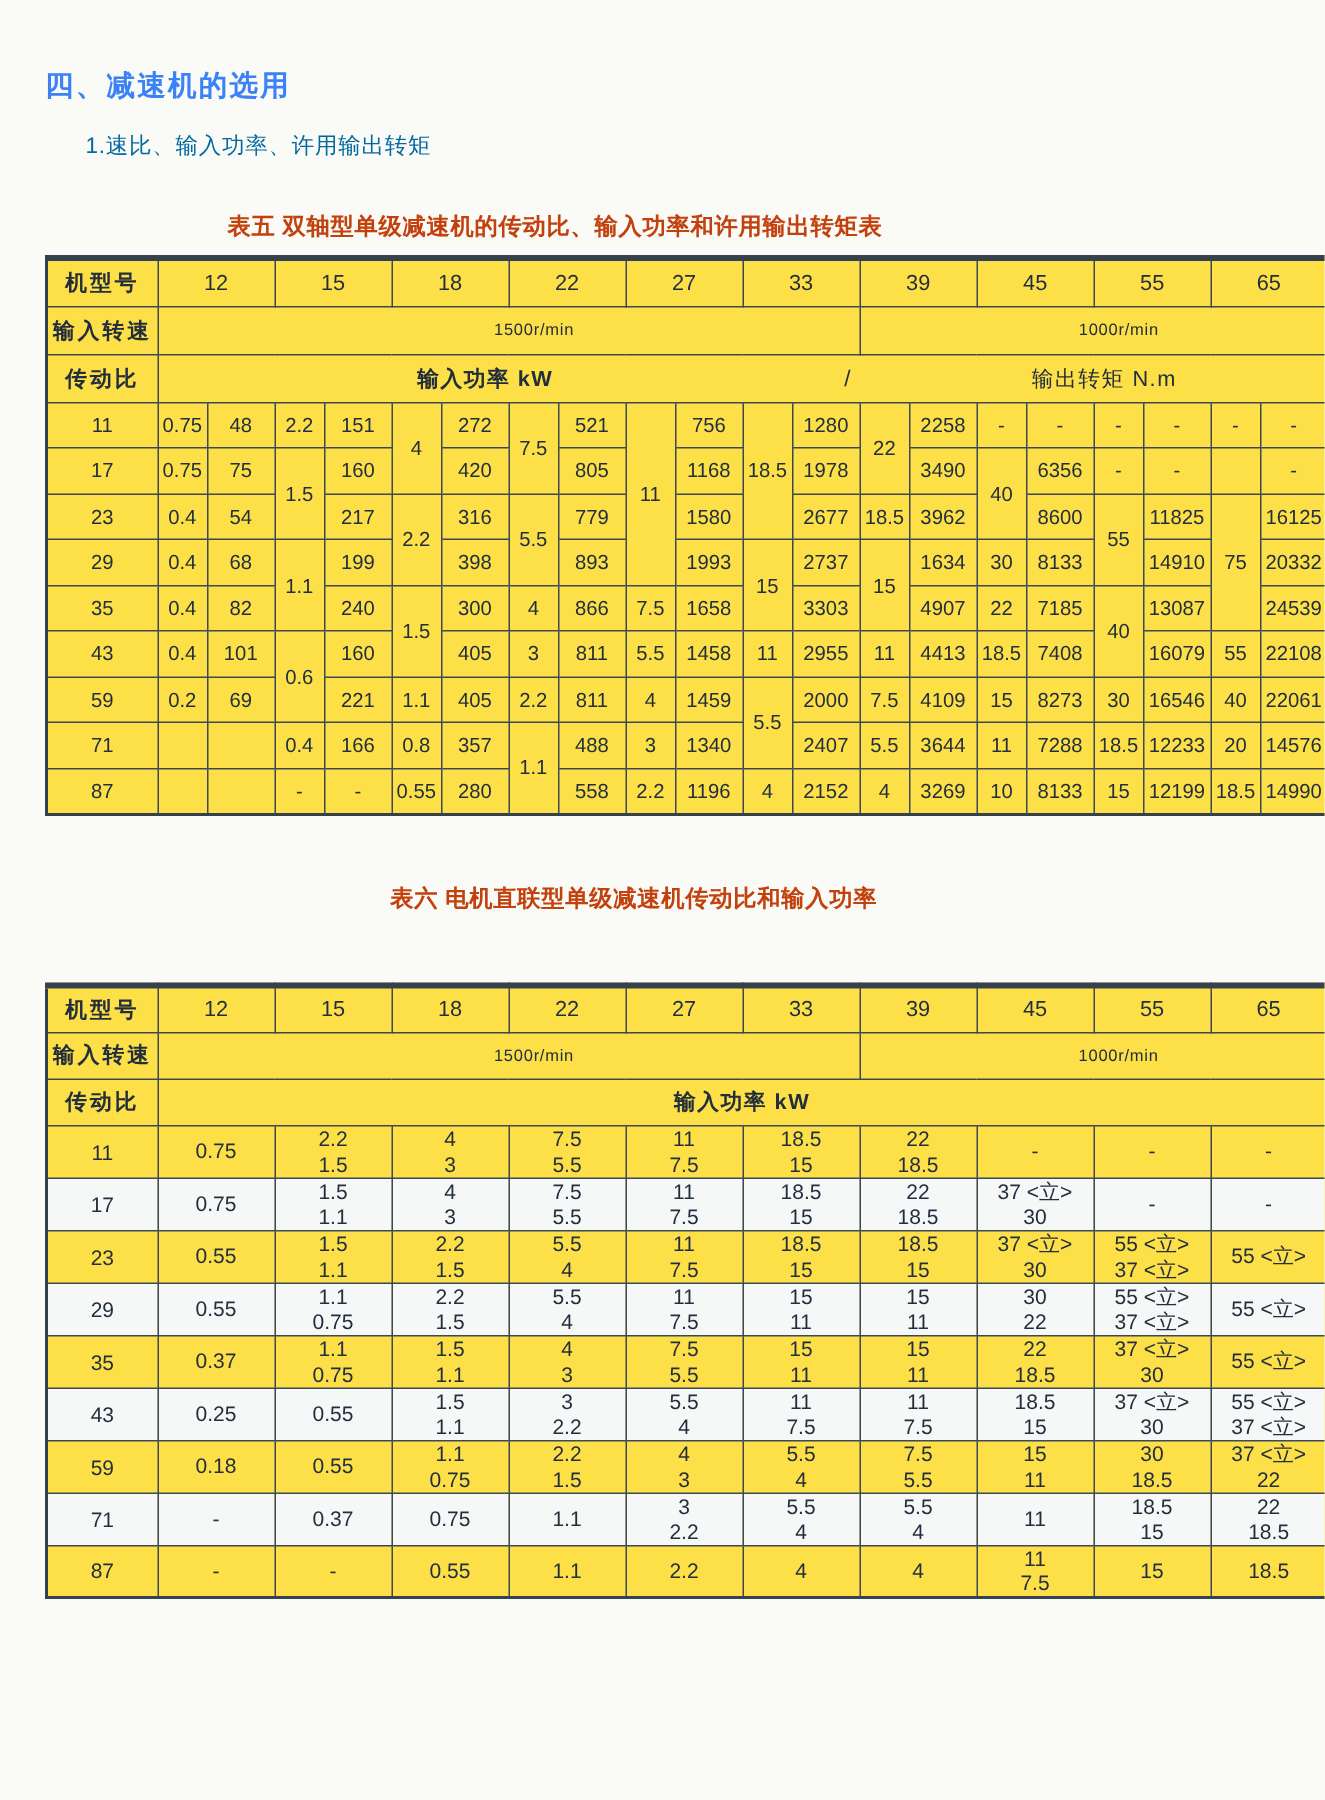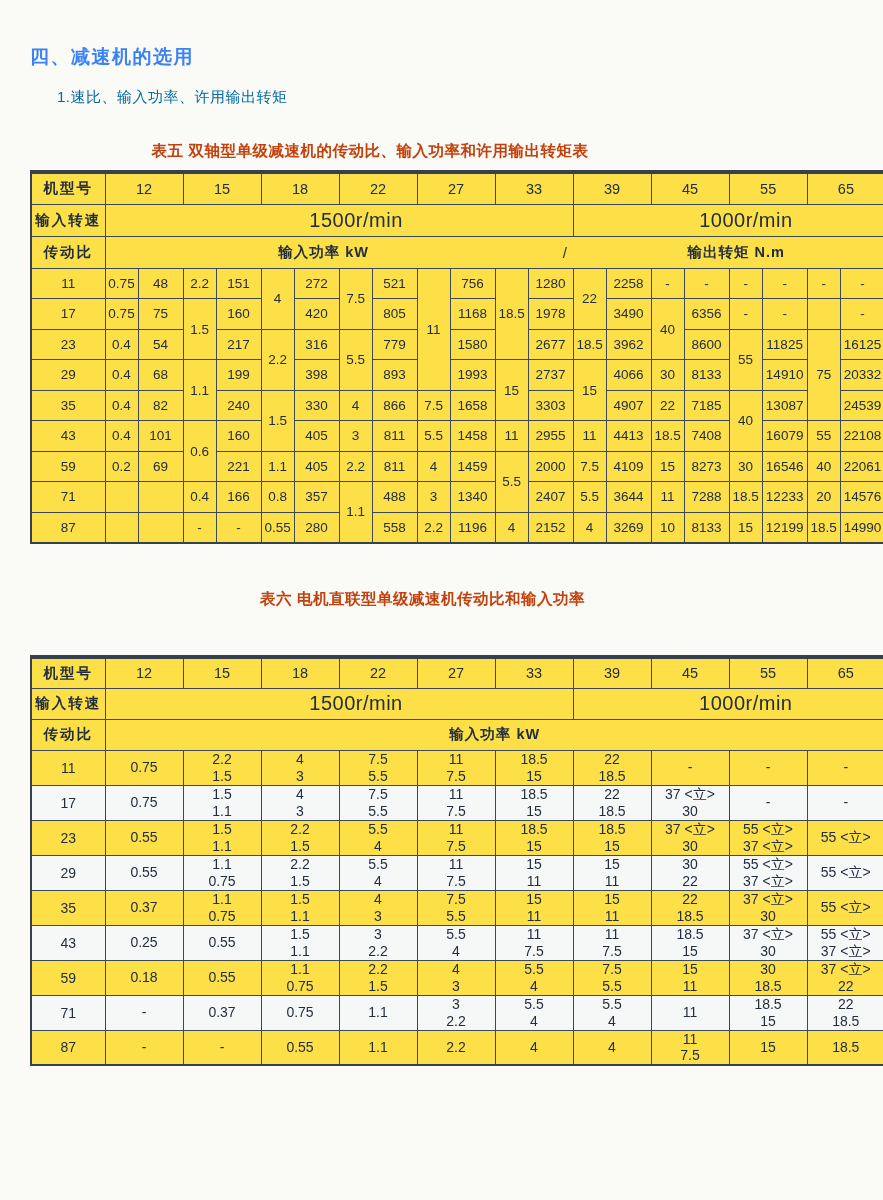--- a/index.html
+++ b/index.html
@@ -36,35 +36,35 @@
   #t6 { top: 655px; width: 855px; }
 
   td {
     border: 1.5px solid #3c4856;
     text-align: center; vertical-align: middle;
     font-size: 14px; color: #232e3d;
     padding: 0; overflow: hidden;
   }
   .lab { font-weight: bold; font-size: 14.5px; letter-spacing: 2px; }
   .mod { font-size: 14.5px; }
-  .speed { font-size: 20px; letter-spacing: 0.5px; padding-left: 34px; }
+  .speed { font-size: 11px; letter-spacing: 0.5px; padding-left: 34px; }
   #t5 thead tr { height: 32px; }
   #t5 tbody tr { height: 30.5px; }
   #t6 thead tr { height: 31px; }
   #t6 tbody tr { height: 35px; }
   #t5 tbody td { font-size: 13.5px; }
   #t6 tbody td { font-size: 14px; }
   tbody .ratio { font-size: 14px; }
   #t6 tbody tr:nth-child(even) td { background: #f6f8f8; }
 
   .pt-cell { padding: 0; }
   .pt-wrap { display: flex; height: 100%; align-items: center; }
   .pt-wrap .pw { width: 56%; text-align: center; font-weight: bold; font-size: 14.5px; letter-spacing: 1px; }
   .pt-wrap .sl { width: 6%; text-align: center; font-size: 15px; }
-  .pt-wrap .tq { width: 38%; text-align: center; font-weight: bold; font-size: 14.5px; letter-spacing: 1px; }
+  .pt-wrap .tq { width: 38%; text-align: center; font-weight: normal; font-size: 14.5px; letter-spacing: 1px; }
   .pw-center { font-weight: bold; font-size: 14.5px; letter-spacing: 1px; }
   .ln { line-height: 16.5px; }
 </style>
 </head>
 <body>
 
 <div class="h1">四、减速机的选用</div>
 <div class="h2">1.速比、输入功率、许用输出转矩</div>
 
 <div class="tbl-title" id="t5-title">表五  双轴型单级减速机的传动比、输入功率和许用输出转矩表</div>
@@ -189,33 +189,33 @@
         <td>0.4</td>
         <td>68</td>
         <td rowspan="2">1.1</td>
         <td>199</td>
         <td>398</td>
         <td>893</td>
         <td>1993</td>
         <td rowspan="2">15</td>
         <td>2737</td>
         <td rowspan="2">15</td>
-        <td>4066</td>
+        <td>1634</td>
         <td>30</td>
         <td>8133</td>
         <td>14910</td>
         <td>20332</td>
       </tr>
       <tr>
         <td class="ratio">35</td>
         <td>0.4</td>
         <td>82</td>
         <td>240</td>
         <td rowspan="2">1.5</td>
-        <td>330</td>
+        <td>300</td>
         <td>4</td>
         <td>866</td>
         <td>7.5</td>
         <td>1658</td>
         <td>3303</td>
         <td>4907</td>
         <td>22</td>
         <td>7185</td>
         <td rowspan="2">40</td>
         <td>13087</td>

